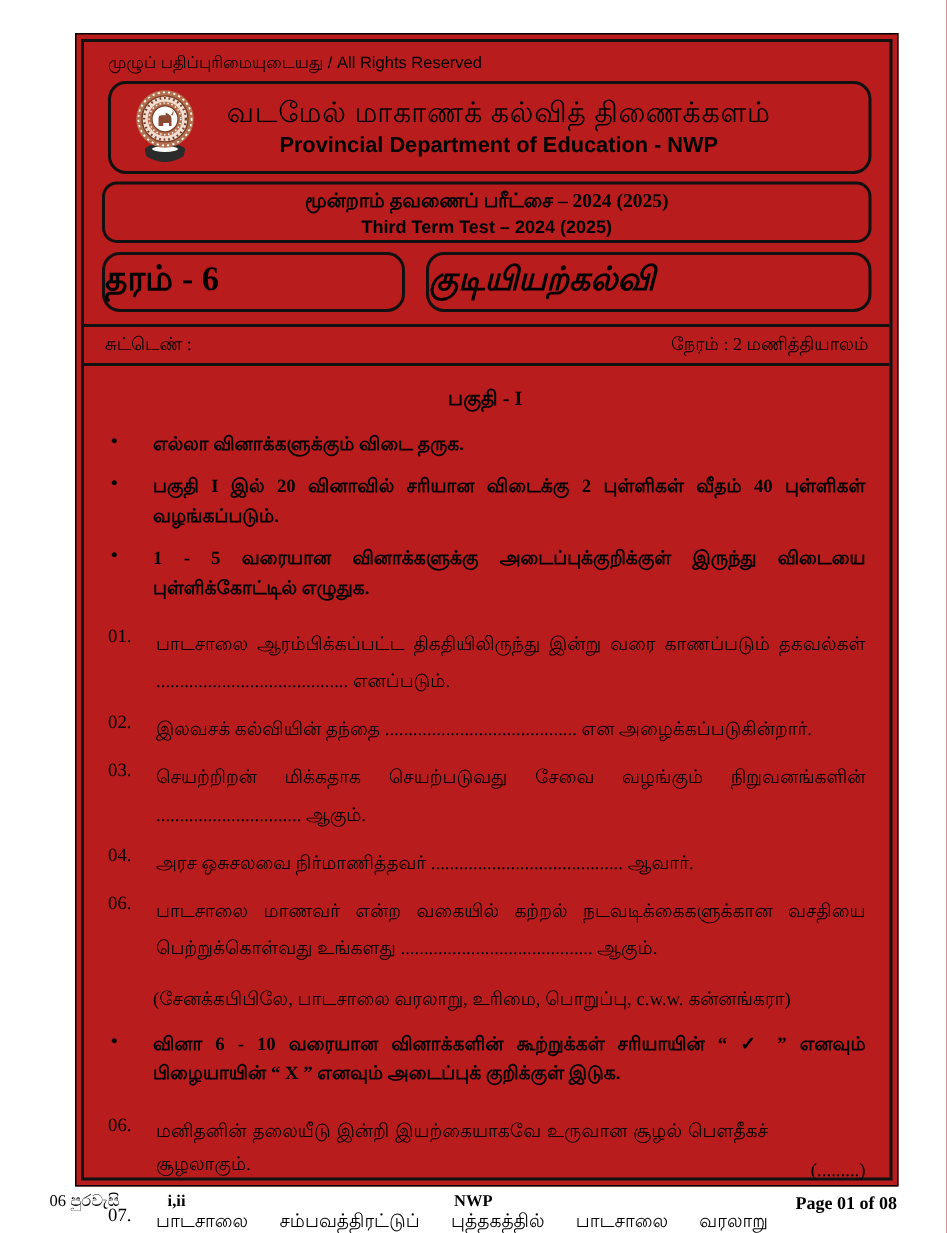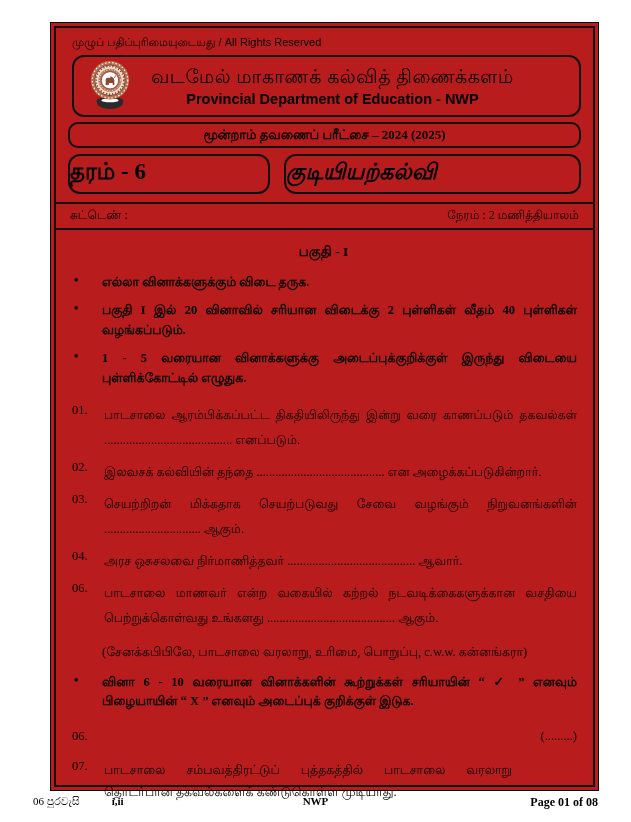--- a/index.html
+++ b/index.html
@@ -91,20 +91,21 @@
         </svg>
       </div>
       <div class="titles">
         <div class="dept-ta">வடமேல்  மாகாணக்  கல்வித்  திணைக்களம்</div>
         <div class="dept-en">Provincial Department of Education - NWP</div>
       </div>
     </div>
 
     <div class="term-box">
       <div class="term-ta">மூன்றாம்  தவணைப்  பரீட்சை  –  2024 (2025)</div>
+      <div class="term-en">Third Term Test – 2024 (2025)</div>
     </div>
 
     <div class="grade-row">
       <div class="box grade-box">தரம்  -  6</div>
       <div class="box subject-box">குடியியற்கல்வி</div>
     </div>
 
     <div class="index-row">
       <span>சுட்டெண்  :</span>
       <span>நேரம்  :  2  மணித்தியாலம்</span>
@@ -154,20 +155,21 @@
 
       <div class="instr tf-sec">
         <span class="bullet">•</span>
         <span class="instr-text">வினா  6 - 10  வரையான  வினாக்களின்  கூற்றுக்கள்  சரியாயின்  “ ✓ ”  எனவும்  பிழையாயின்  “ X ”  எனவும்  அடைப்புக்  குறிக்குள்  இடுக.</span>
       </div>
 
       <div style="height:8px"></div>
 
       <div class="tfq">
         <span class="tfq-no">06.</span>
+        <span class="tfq-text">மனிதனின்  தலையீடு  இன்றி  இயற்கையாகவே  உருவான  சூழல்  பௌதீகச்  சூழலாகும்.</span>
         <span class="tfq-ans">(.........)</span>
       </div>
       <div class="tfq">
         <span class="tfq-no">07.</span>
         <span class="tfq-text">பாடசாலை  சம்பவத்திரட்டுப்  புத்தகத்தில்  பாடசாலை  வரலாறு  தொடர்பான  தகவல்களைக்  கண்டுகொள்ள  முடியாது.</span>
 
       </div>
 
     </div>
   </div>

